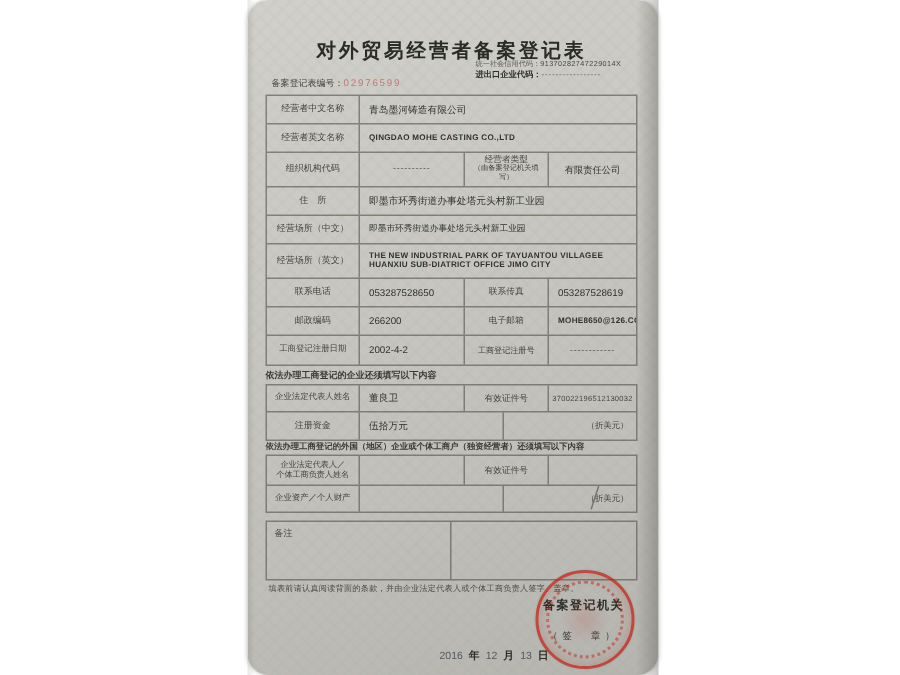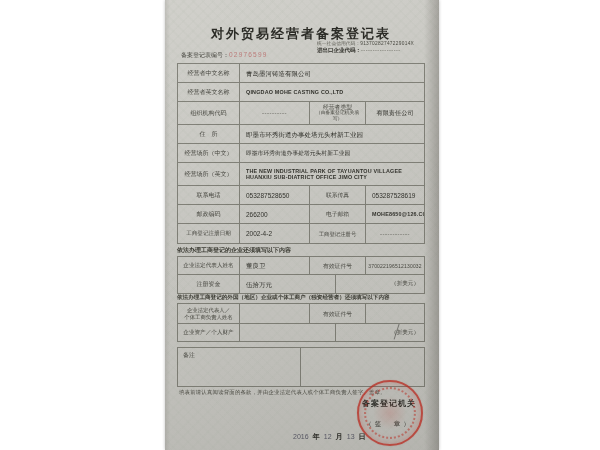--- a/index.html
+++ b/index.html
@@ -6,21 +6,21 @@
   body{width:600px;height:450px;background:#ffffff;overflow:hidden;
        font-family:"Liberation Sans", sans-serif;}
   .stage{position:relative;width:600px;height:450px;background:#ffffff;}
 
   
   .paper{position:absolute;left:165px;top:0;width:274px;height:450px;
     background:
       repeating-linear-gradient(45deg, rgba(145,165,140,.05) 0 2px, rgba(0,0,0,0) 2px 7px),
       repeating-linear-gradient(-45deg, rgba(145,165,140,.05) 0 2px, rgba(0,0,0,0) 2px 7px),
       linear-gradient(160deg,#d1d0cb 0%,#c9c8c3 35%,#c0bfba 70%,#b5b4af 100%);
-    box-shadow:0 0 3px rgba(0,0,0,.25);}
+    box-shadow:0 0 3px rgba(0,0,0,.25);border-radius:14px;}
   .paper .edge-shade{position:absolute;right:0;top:0;width:15px;height:100%;
     background:linear-gradient(to right, rgba(0,0,0,0), rgba(70,66,60,.30));}
   .paper .edge-shade-left{position:absolute;left:0;top:0;width:5px;height:100%;
     background:linear-gradient(to left, rgba(0,0,0,0), rgba(70,66,60,.12));}
 
   .title{position:absolute;left:12px;top:25px;width:248px;text-align:center;
     font-size:13px;font-weight:bold;letter-spacing:2px;color:#2c2c27;}
 
   .hdr-right{position:absolute;left:152px;top:41px;width:108px;line-height:6px;}
   .hdr-right .l1{font-size:4.8px;color:#5c5c53;white-space:nowrap;}

